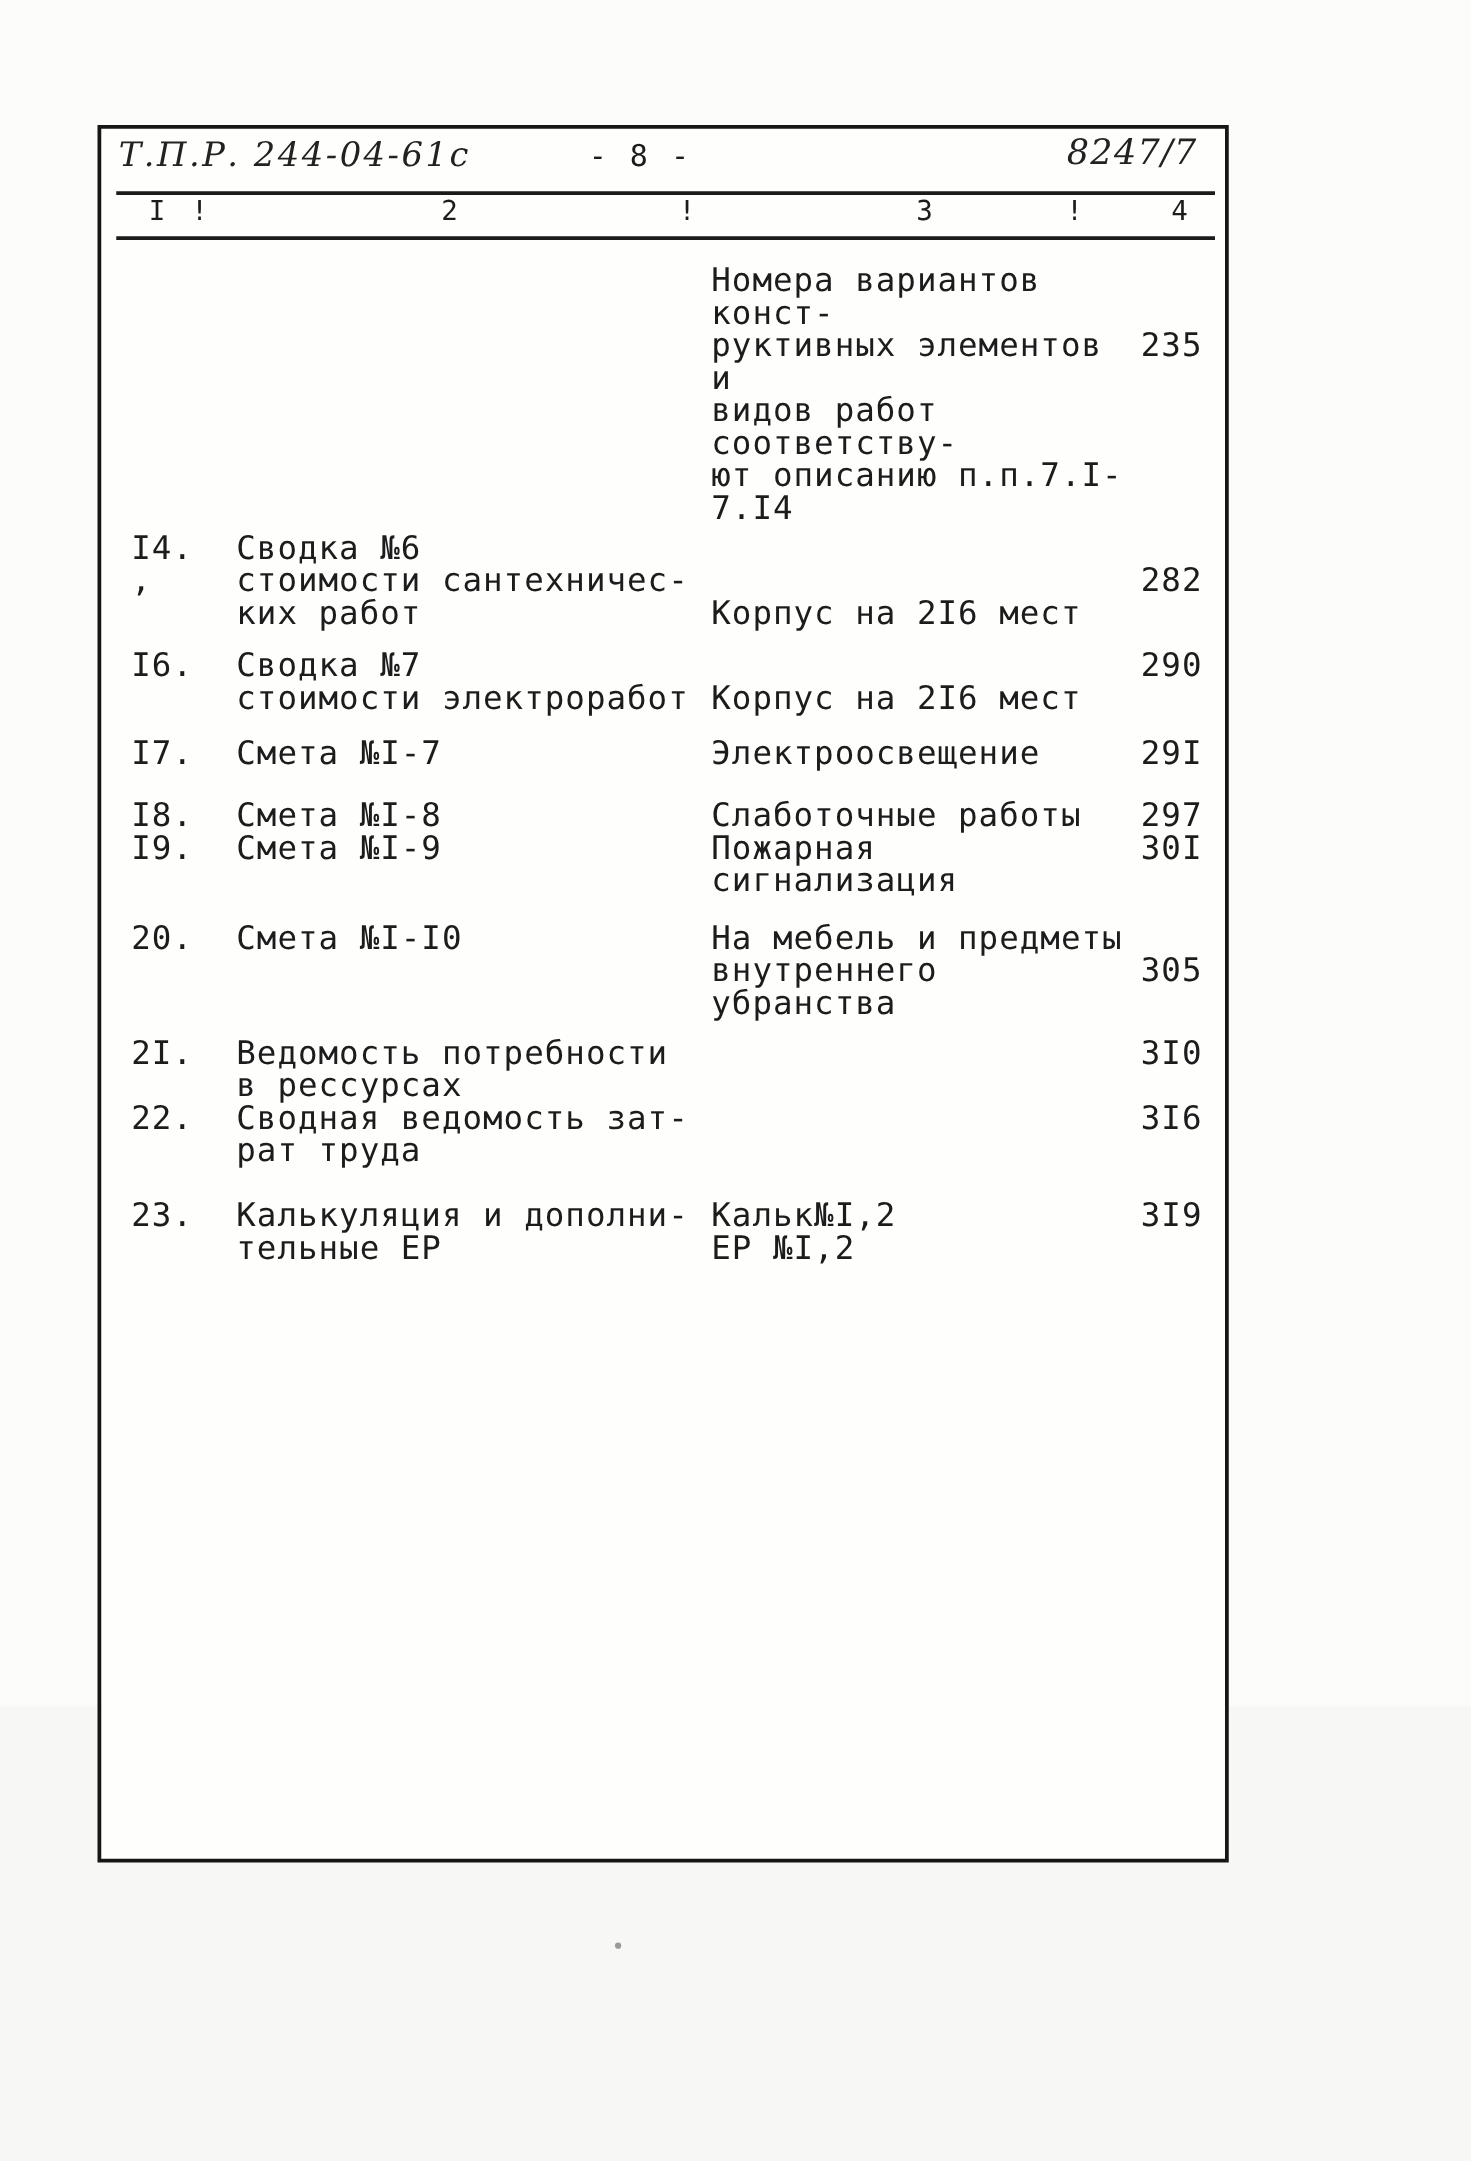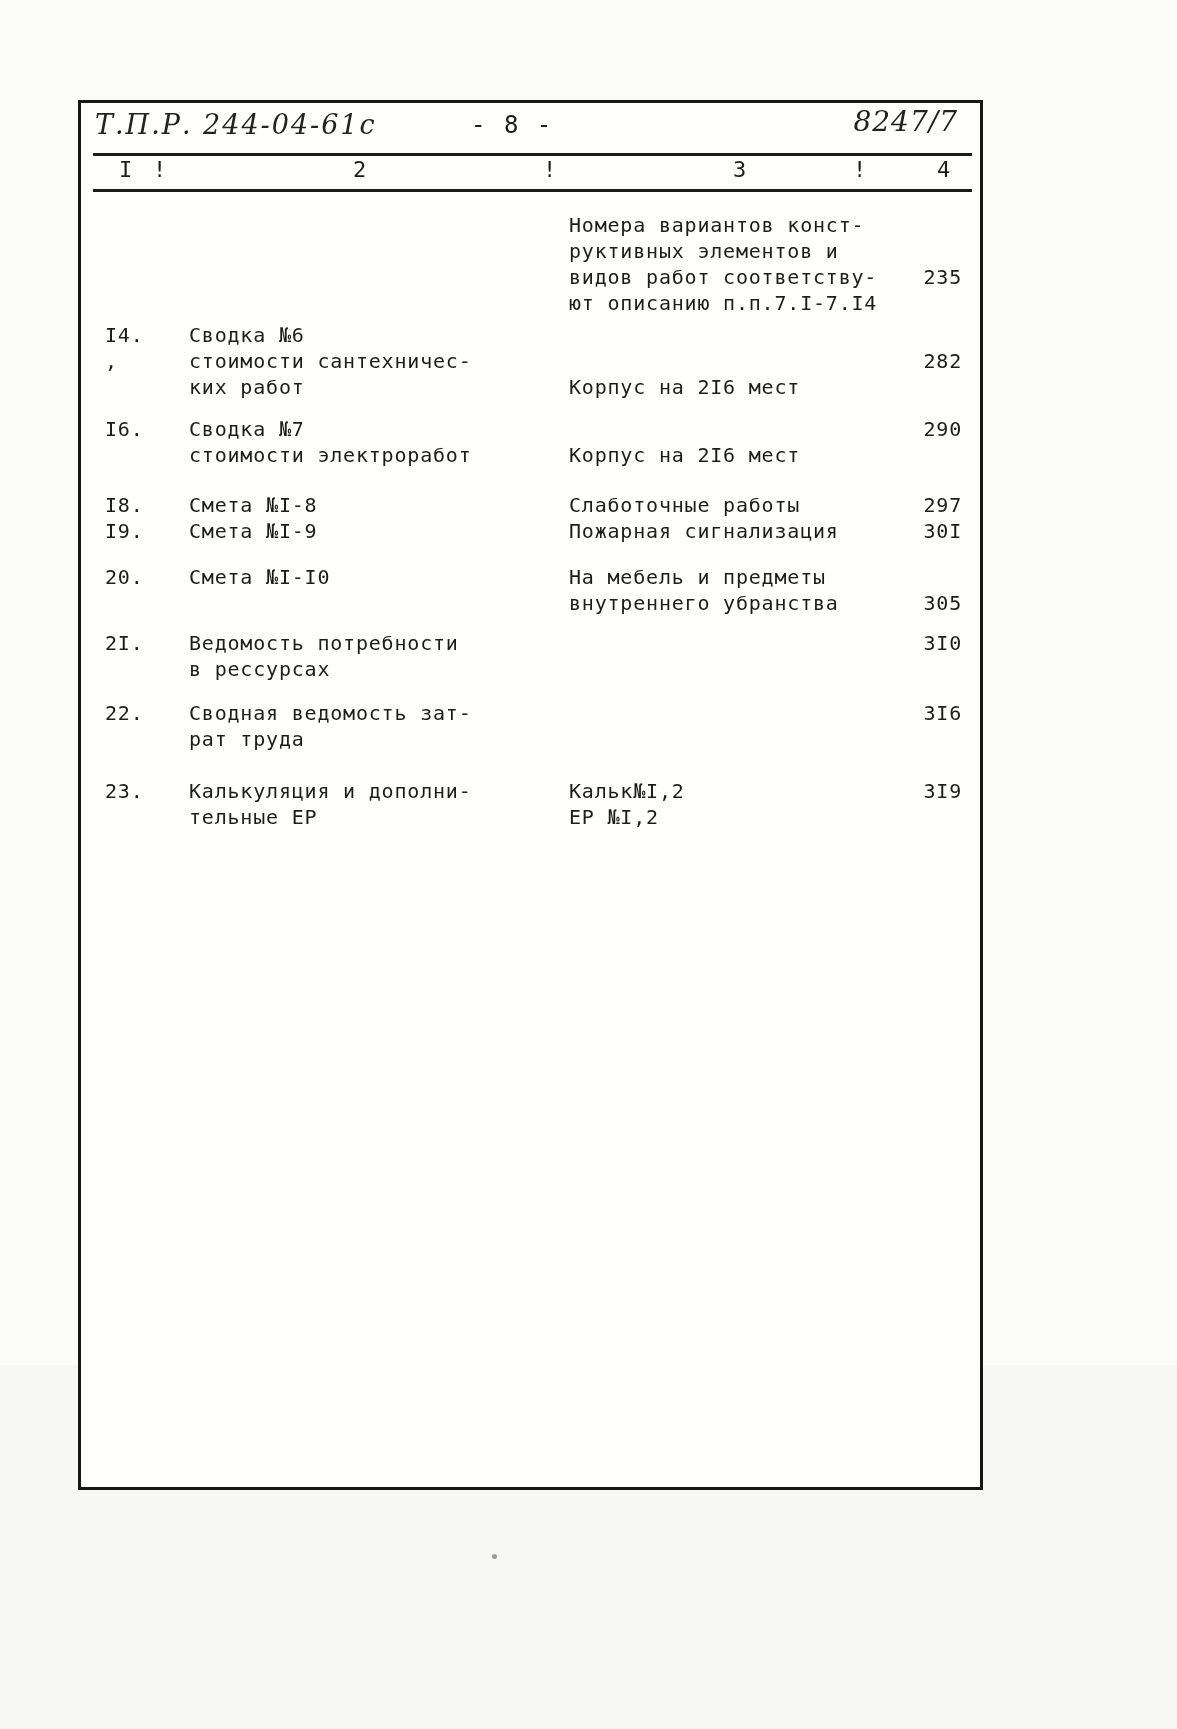--- a/index.html
+++ b/index.html
@@ -54,21 +54,21 @@
   .ch-3{left:652px;}
   .ch-s3{left:772px;}
   .ch-4{left:856px;}
   .rows{
     position:absolute;left:0;top:96px;width:100%;
     padding:0;
   }
   .row{
     display:flex;align-items:flex-start;
     padding-left:24px;padding-right:18px;
-    font-size:20px;line-height:26px;letter-spacing:0.8px;
+    font-size:26px;line-height:26px;letter-spacing:0.8px;
   }
   .cell{white-space:pre-line;}
   .c1{width:84px;flex:0 0 auto;}
   .c2{width:380px;flex:0 0 auto;}
   .c3{width:330px;flex:0 0 auto;}
   .c4{margin-left:auto;text-align:right;flex:0 0 auto;}
   .pt1{padding-top:26px;}
   .pt2{padding-top:52px;}
   .speck{
     position:absolute;left:492px;top:1554px;width:5px;height:5px;
@@ -125,20 +125,26 @@
 
 
       <div class="row" style="margin-top:16px;">
         <div class="cell c1">I6.</div>
         <div class="cell c2">Сводка №7
 стоимости электроработ</div>
         <div class="cell c3 pt1">Корпус на 2I6 мест</div>
         <div class="cell c4">290</div>
       </div>
 
+      <div class="row" style="margin-top:18px;">
+        <div class="cell c1">I7.</div>
+        <div class="cell c2">Смета №I-7</div>
+        <div class="cell c3">Электроосвещение</div>
+        <div class="cell c4">29I</div>
+      </div>
 
       <div class="row" style="margin-top:24px;">
         <div class="cell c1">I8.</div>
         <div class="cell c2">Смета №I-8</div>
         <div class="cell c3">Слаботочные работы</div>
         <div class="cell c4">297</div>
       </div>
 
       <div class="row" style="justify-content:space-between;">
         <div class="cell c1">I9.</div>
@@ -156,21 +162,21 @@
       </div>
 
       <div class="row" style="margin-top:14px;">
         <div class="cell c1">2I.</div>
         <div class="cell c2">Ведомость потребности
 в рессурсах</div>
         <div class="cell c3"></div>
         <div class="cell c4">3I0</div>
       </div>
 
-      <div class="row" style="margin-top:18px;">
+      <div class="row" style="">
         <div class="cell c1">22.</div>
         <div class="cell c2">Сводная ведомость зат-
 рат труда</div>
         <div class="cell c3"></div>
         <div class="cell c4">3I6</div>
       </div>
 
       <div class="row" style="margin-top:26px;">
         <div class="cell c1">23.</div>
         <div class="cell c2">Калькуляция и дополни-

